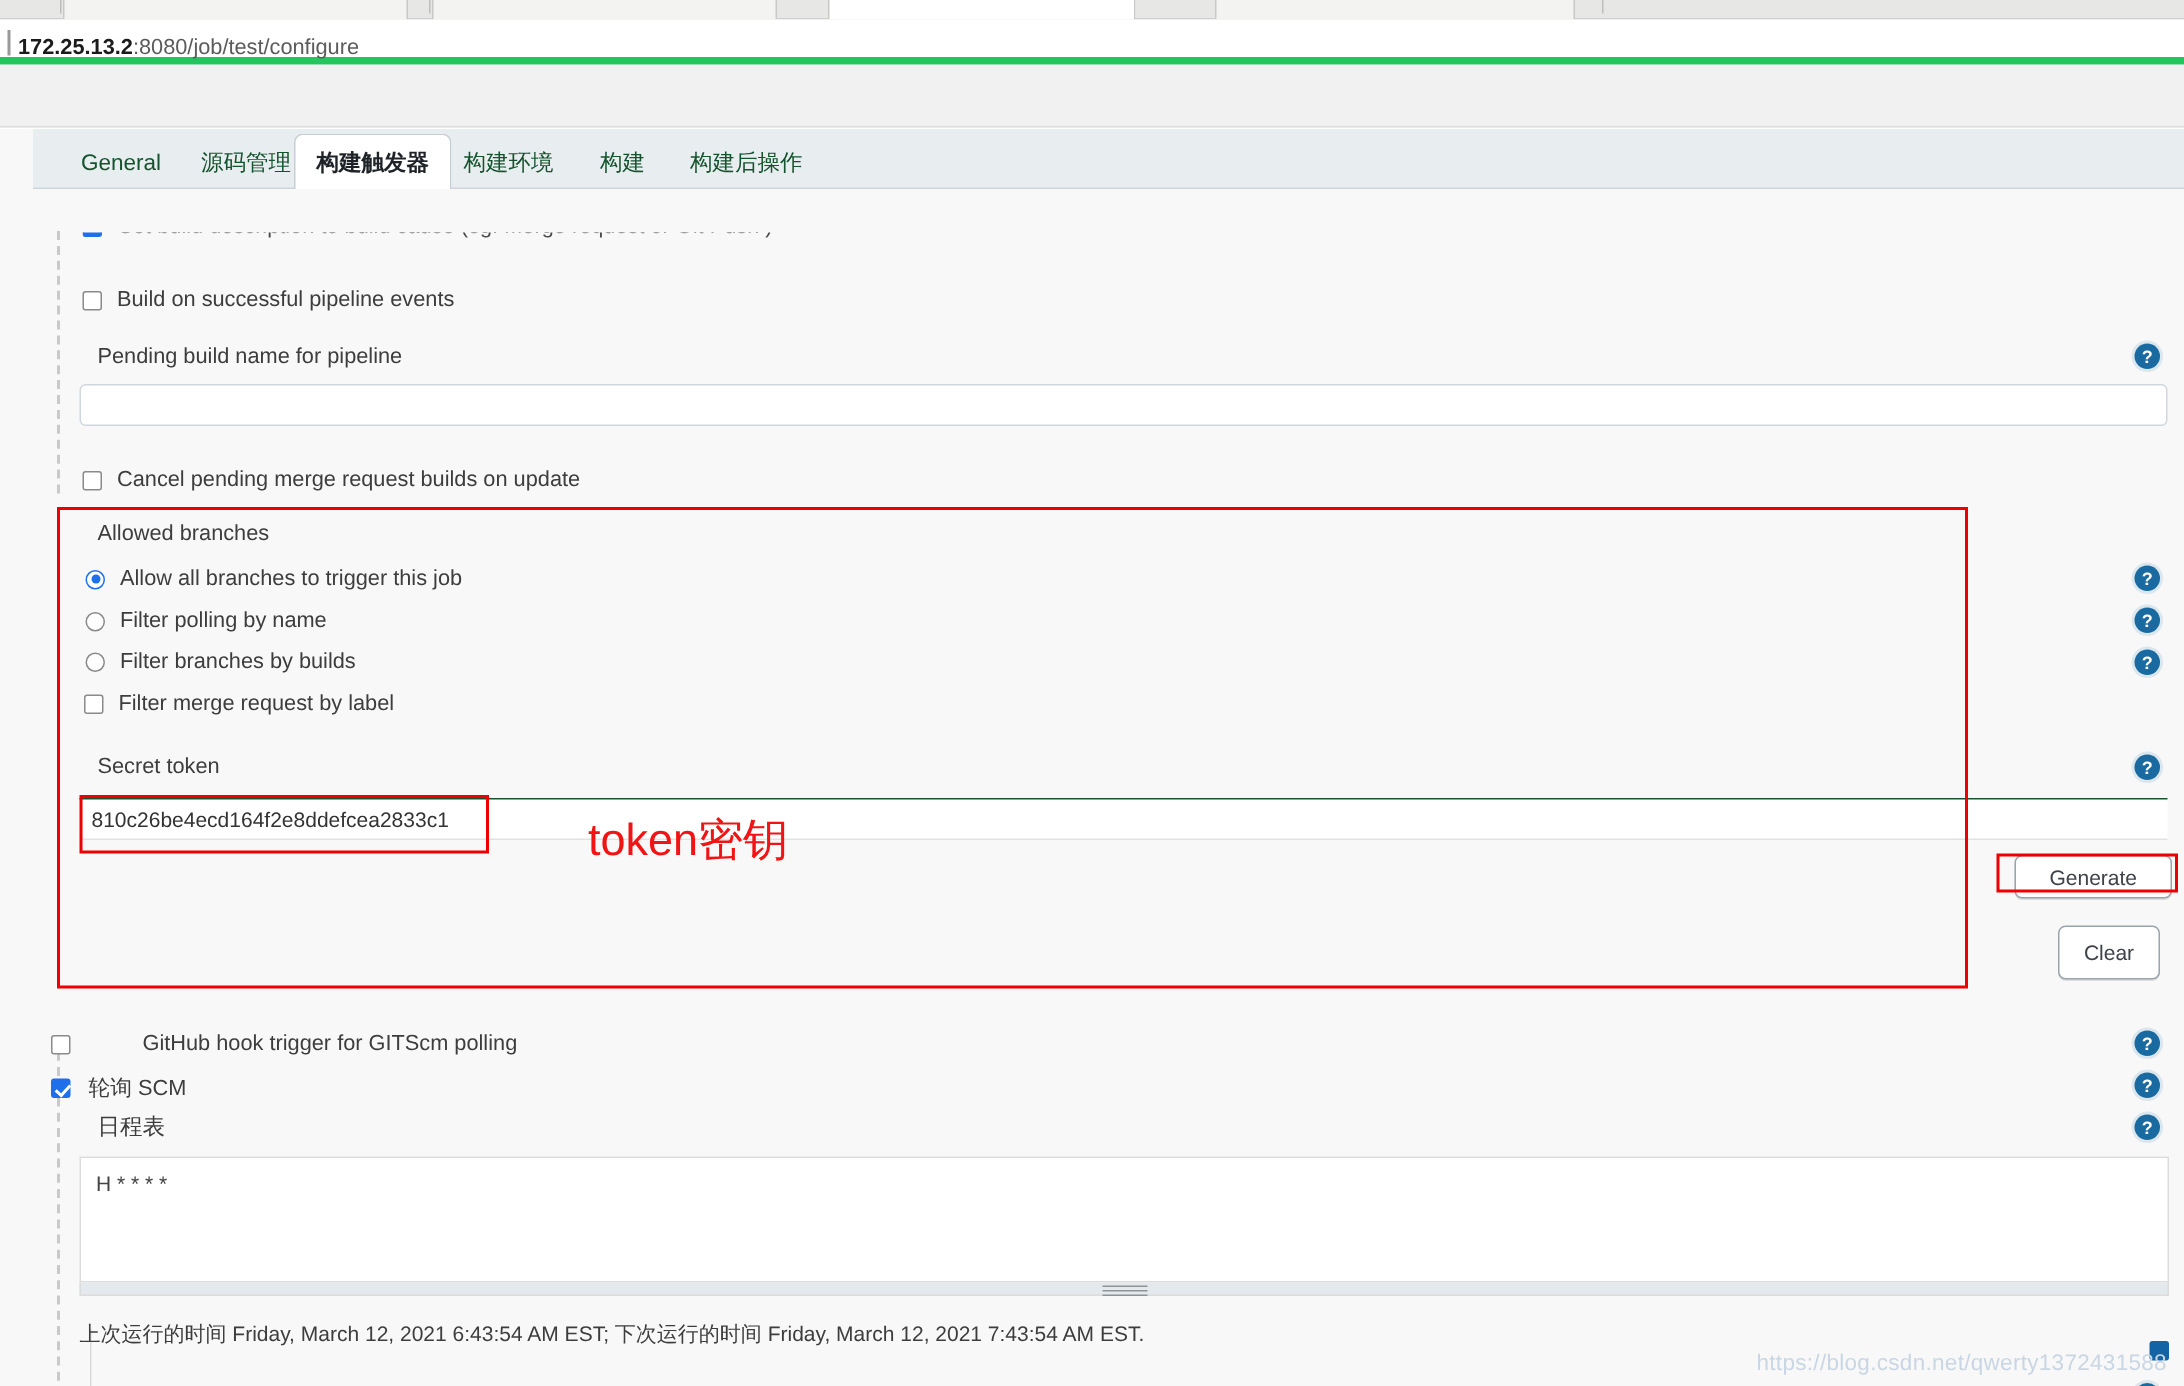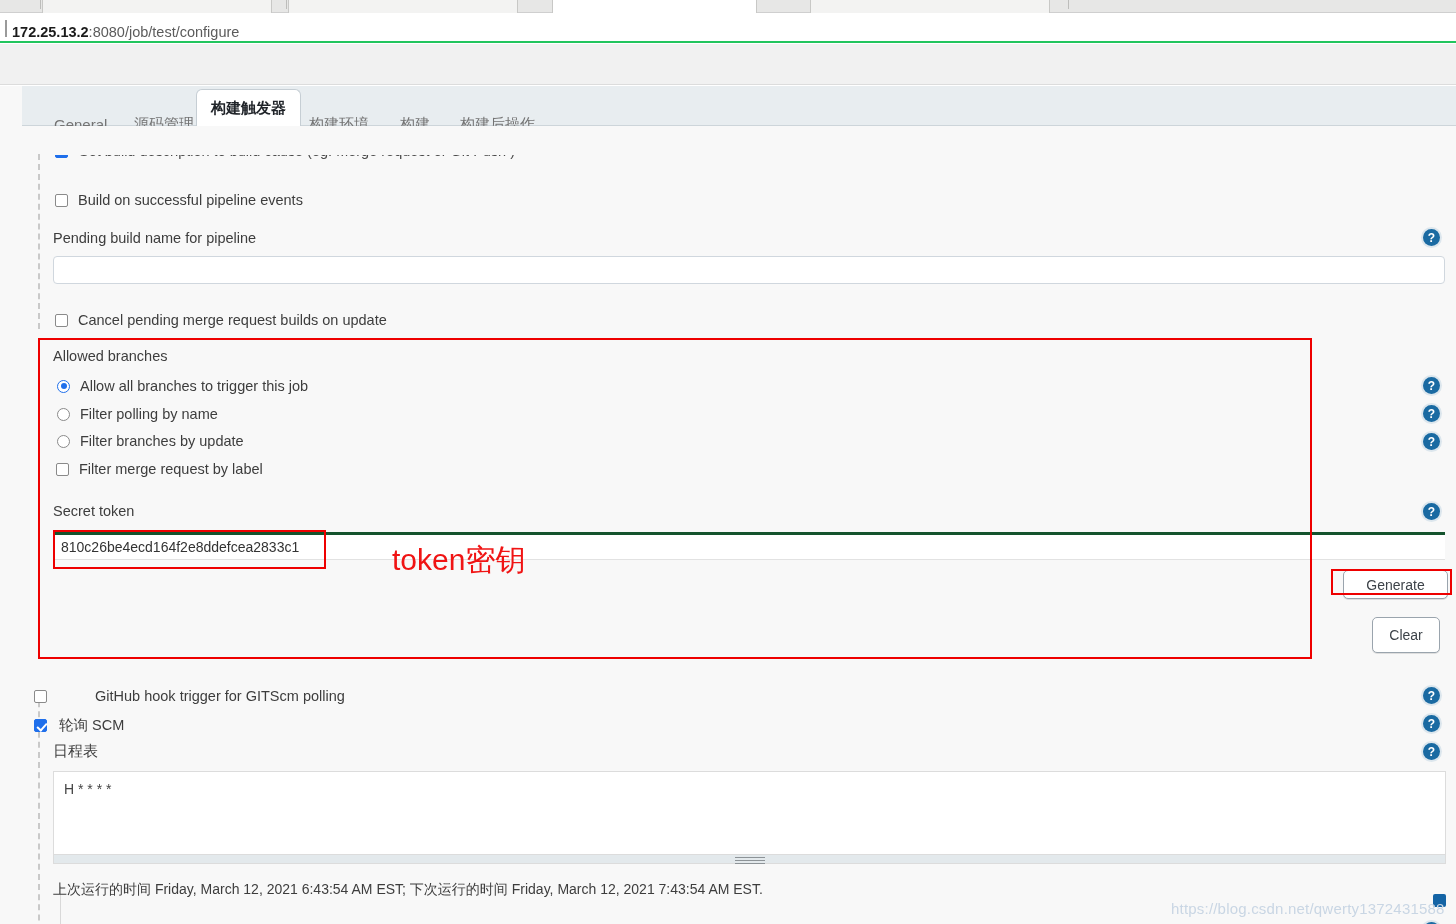--- a/index.html
+++ b/index.html
@@ -21,21 +21,21 @@
     position: absolute; top: -8px; height: 21px;
     background: #f3f3f2; border: 1px solid #c8c8c6;
     border-bottom: none; border-radius: 7px 7px 0 0;
   }
   .tabstrip .tabpiece.active { background: #ffffff; }
   .tabstrip .tabsep {
     position: absolute; top: 0px; width: 1px; height: 9px; background: #bdbdbb;
   }
   .urlbar {
     position: absolute; left: 0; top: 13px; width: 1456px; height: 30px;
-    background: #ffffff; border-bottom: 2px solid #22c55e;
+    background: #ffffff; border-bottom: 5px solid #22c55e;
   }
   .urlbar .caret {
     position: absolute; left: 5px; top: 7px; width: 2px; height: 17px; background: #9a9a9a;
   }
   .urlbar .urltext {
     position: absolute; left: 12px; top: 11px;
     font-size: 14.5px; color: #5b5b5b; white-space: nowrap;
   }
   .urlbar .urltext b { color: #1b1b1b; font-weight: 700; }
 
@@ -47,23 +47,23 @@
   
   .page {
     position: absolute; left: 0; top: 86px; width: 1456px; height: 838px;
     background: #f8f8f8;
   }
   .tabbar {
     position: absolute; left: 22px; top: 0px; width: 1434px; height: 40px;
     background: #e8edf0; border-bottom: 1px solid #cdd5da;
   }
   .tabbar .tab {
-    position: absolute; top: 20px; height: 36px;
+    position: absolute; top: 4px; height: 36px;
     display: flex; align-items: center; justify-content: center;
-    font-size: 15px; color: #737373; padding: 0 14px; white-space: nowrap;
+    font-size: 15px; color: #14532d; padding: 0 14px; white-space: nowrap;
     cursor: pointer;
   }
   .tabbar .tab.active {
     background: #ffffff; color: #1f2328; font-weight: 700;
     border: 1px solid #c6ced4; border-bottom: 1px solid #ffffff;
     border-radius: 6px 6px 0 0; top: 3px; height: 38px;
   }
 
   .formarea {
     position: absolute; left: 0; top: 40px; width: 1456px; height: 798px;
@@ -103,28 +103,28 @@
   .radio {
     width: 13px; height: 13px; border: 1px solid #8a8a8a; border-radius: 50%;
     background: #ffffff; flex: none; cursor: pointer;
   }
   .radio.sel { border: 1px solid #1f6feb; background: #ffffff; position: relative; }
   .radio.sel::after {
     content: ""; position: absolute; left: 2.5px; top: 2.5px;
     width: 6px; height: 6px; border-radius: 50%; background: #1f6feb;
   }
   .rowlabel { margin-left: 10px; font-size: 14.5px; color: #3d3d3d; white-space: nowrap; }
-  .fieldlabel { position: absolute; font-size: 14.5px; color: #3d3d3d; white-space: nowrap; }
+  .fieldlabel { position: absolute; font-size: 14.5px; color: #3d3d3d; white-space: nowrap; margin-left: 12px; }
 
   .textinput {
     position: absolute; background: #ffffff; border: 1px solid #d0d7de;
     border-radius: 4px; height: 28px; font-size: 14px; color: #333333;
     padding: 0 8px; line-height: 26px; font-family: "Liberation Sans", sans-serif;
   }
-  .textinput.flat { border: none; border-top: 3px solid #14532d; border-bottom: 1px solid #e2e2e2;
+  .textinput.flat { border: none; border-top: 1px solid #14532d; border-bottom: 1px solid #e2e2e2;
      border-radius: 0; background: #ffffff; }
 
   .helpicon {
     position: absolute; width: 17px; height: 17px; border-radius: 50%;
     background: #1a6aa2; color: #ffffff; font-size: 12px; font-weight: 700;
     display: flex; align-items: center; justify-content: center; cursor: pointer;
     box-shadow: 0 0 0 2px rgba(26,106,162,0.12);
   }
 
   .btn {
@@ -240,21 +240,21 @@
       <div class="row" style="left:57px;top:252px;">
         <span class="radio sel"></span>
         <span class="rowlabel">Allow all branches to trigger this job</span>
       </div>
       <div class="row" style="left:57px;top:280px;">
         <span class="radio"></span>
         <span class="rowlabel">Filter polling by name</span>
       </div>
       <div class="row" style="left:57px;top:307px;">
         <span class="radio"></span>
-        <span class="rowlabel">Filter branches by update</span>
+        <span class="rowlabel">Filter branches by builds</span>
       </div>
       <div class="row" style="left:56px;top:335px;">
         <span class="chk"></span>
         <span class="rowlabel">Filter merge request by label</span>
       </div>
 
       <div class="helpicon" style="left:1423px;top:251px;">
           <span>?</span>
         </div>
       <div class="helpicon" style="left:1423px;top:279px;">

